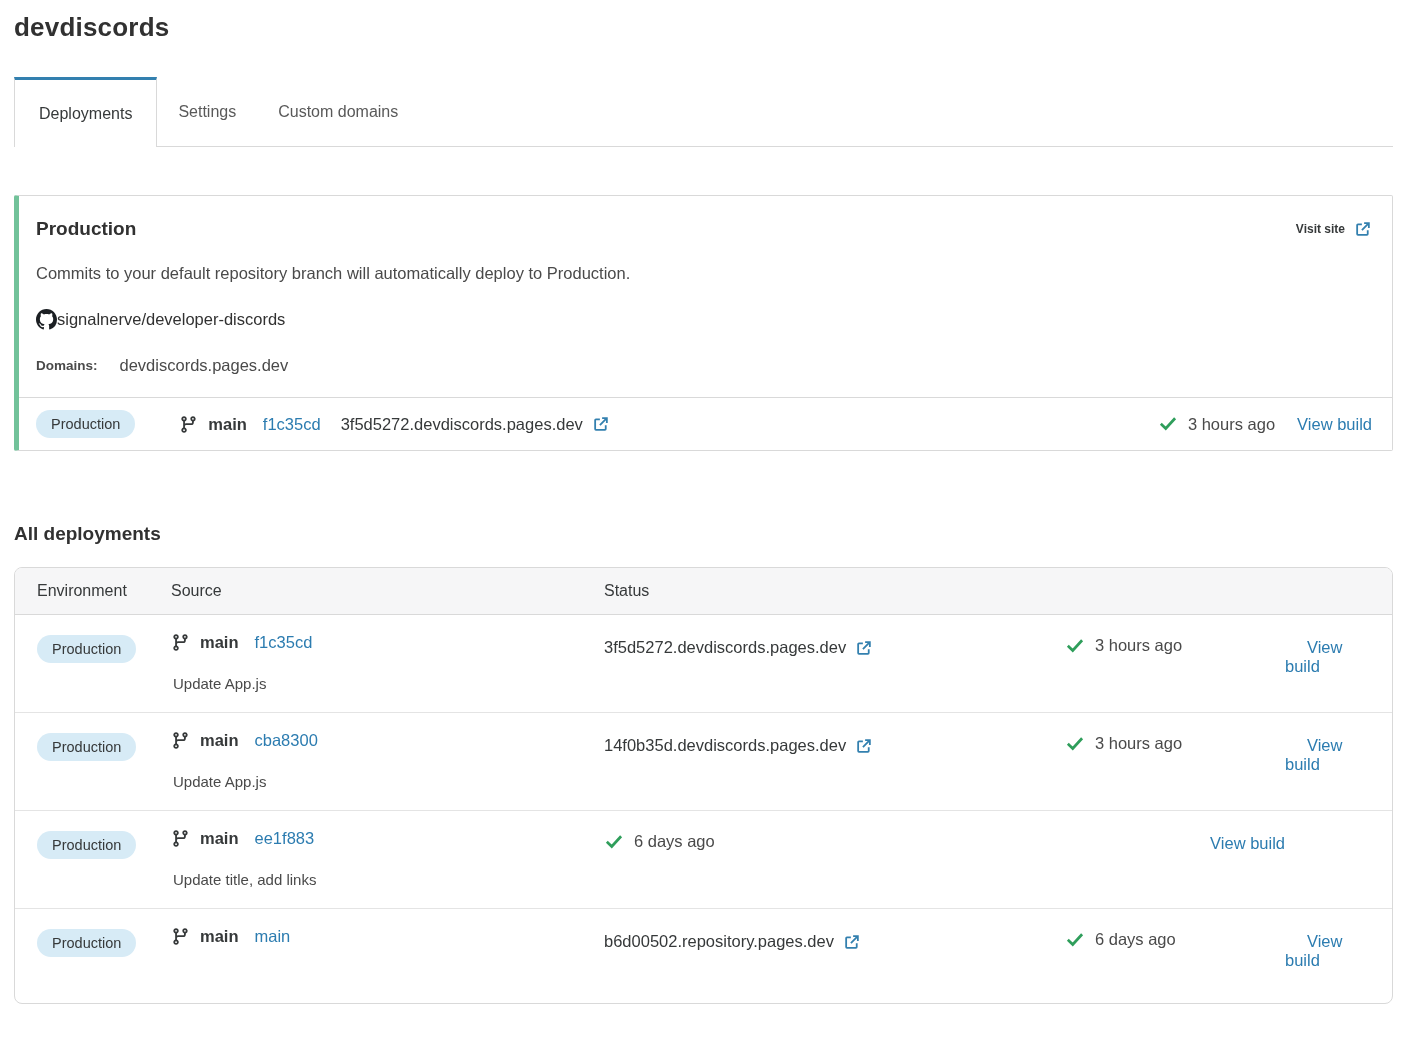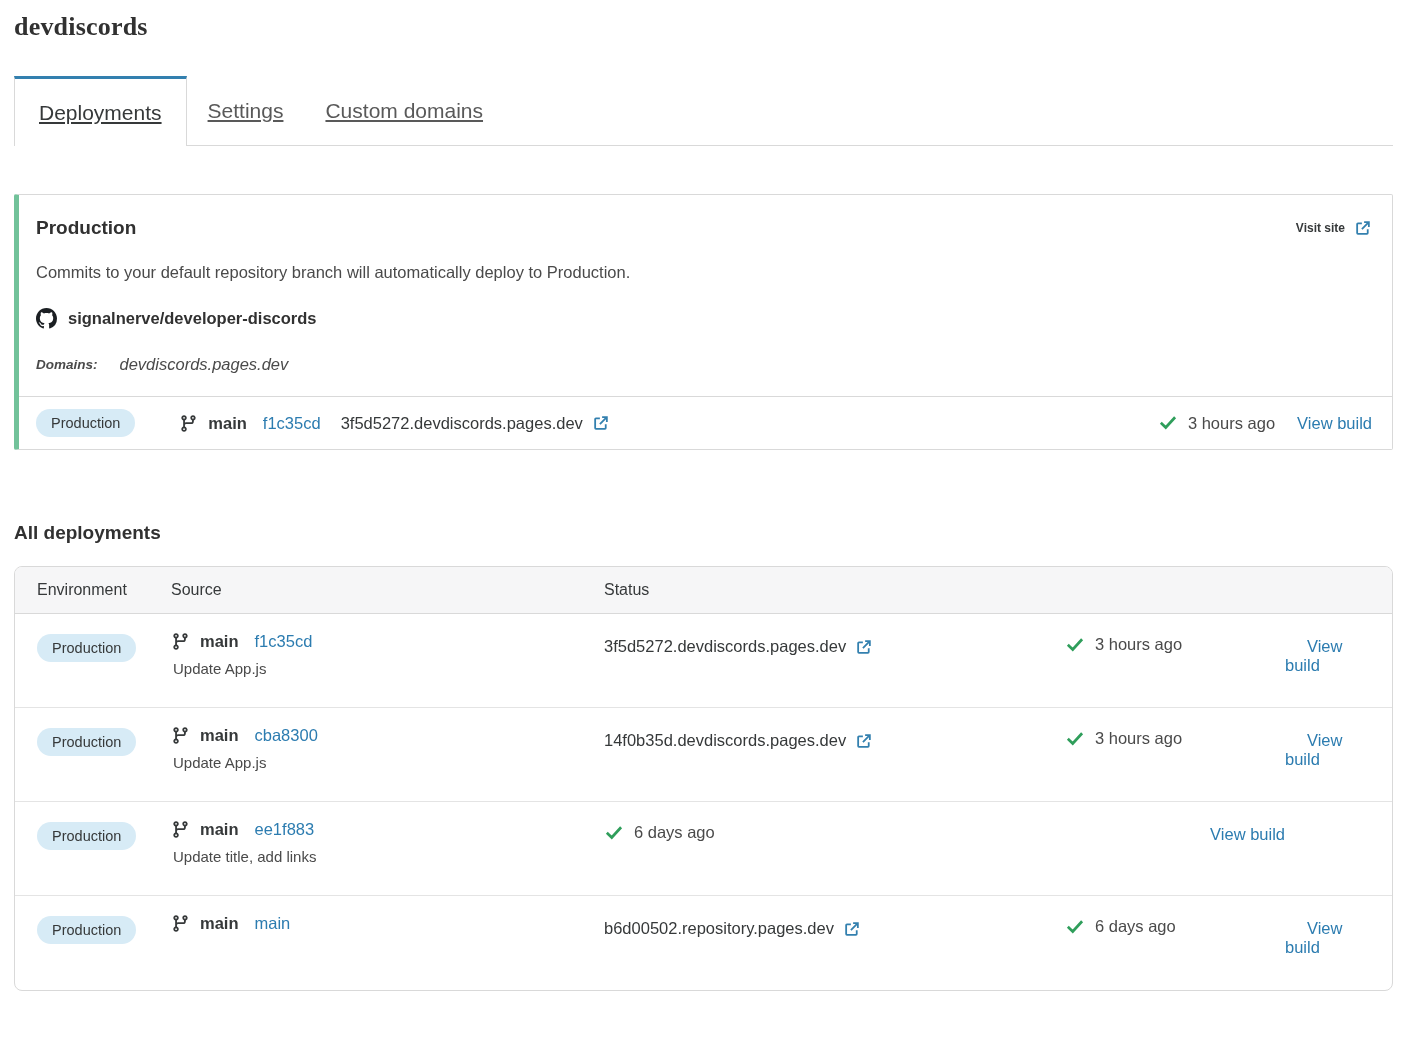--- a/index.html
+++ b/index.html
@@ -15,45 +15,45 @@
     --header-bg:#f6f6f7;
   }
   *{box-sizing:border-box;}
   html,body{margin:0;padding:0;background:#fff;}
   body{
     width:1413px;height:1037px;overflow:hidden;
     font-family:"Liberation Sans","DejaVu Sans",sans-serif;
     color:var(--text-dark);
     padding:12px 20px 0 14px;
   }
-  .page-title{font-size:26px;font-weight:700;margin:0;color:var(--text-dark);letter-spacing:.2px;font-family:Liberation Serif, serif;}
+  .page-title{font-size:26px;font-weight:700;margin:0;color:var(--text-dark);letter-spacing:.2px;}
 
   
   .tab-bar{display:flex;align-items:stretch;margin-top:34px;border-bottom:1px solid var(--border-gray);height:70px;}
-  .tab{display:flex;align-items:center;font-size:21px;color:#595959;padding:0 21px;cursor:pointer;background:transparent;border:none;text-decoration:underline;}
+  .tab{display:flex;align-items:center;font-size:16px;color:#595959;padding:0 21px;cursor:pointer;background:transparent;border:none;}
   .tab.active{
     color:#36393a;background:#fff;
     border-top:3px solid var(--accent-blue);
     border-left:1px solid var(--border-gray);
     border-right:1px solid var(--border-gray);
     margin-bottom:-1px;padding:0 24px;
   }
 
   
   .card{
     margin-top:48px;border:1px solid var(--border-gray);
     border-left:5px solid var(--card-accent-green);border-radius:2px;
   }
   .card-body{padding:22px 20px 0 17px;}
   .card-head-row{display:flex;align-items:center;justify-content:space-between;}
   .card-title{font-size:19px;font-weight:700;margin:0;color:var(--text-dark);}
   .visit-site{display:inline-flex;align-items:center;gap:9px;font-size:12px;font-weight:700;color:#36393a;text-decoration:none;cursor:pointer;}
   .card-desc{margin:24px 0 0 0;font-size:16.5px;color:var(--text-body);}
-  .repo-row{display:flex;align-items:center;gap:11px;margin-top:26px;font-size:16.5px;font-weight:700;color:var(--text-dark);cursor:pointer;}
-  .domains-row{display:flex;align-items:center;margin-top:26px;font-style:italic;}
+  .repo-row{display:flex;align-items:center;gap:0;margin-top:26px;font-size:16.5px;font-weight:400;color:var(--text-dark);cursor:pointer;}
+  .domains-row{display:flex;align-items:center;margin-top:26px;}
   .domains-label{font-size:13.5px;font-weight:700;color:var(--text-body);}
   .domains-value{font-size:16.5px;color:var(--text-body);margin-left:22px;}
   .card-footer{margin-top:22px;border-top:1px solid var(--border-gray);padding:12px 20px 12px 17px;display:flex;align-items:center;}
 
   .env-pill{
     display:inline-block;background:var(--badge-bg);color:#36393a;
     font-size:14.5px;padding:6px 15px;border-radius:16px;white-space:nowrap;
   }
   .src-line{display:flex;align-items:center;}
   .branch-icon-svg{flex:0 0 auto;}
@@ -74,21 +74,21 @@
     grid-template-columns:134px 433px 461px 220px 1fr;
     padding-left:22px;padding-right:22px;
   }
   .t-head{
     background:var(--header-bg);border-bottom:1px solid var(--border-gray);
     padding-top:14px;padding-bottom:14px;font-size:16px;color:#36393a;align-items:center;
   }
   .t-row{padding-top:18px;padding-bottom:20px;border-bottom:1px solid var(--row-border);align-items:start;min-height:94px;}
   .t-row:last-child{border-bottom:none;}
   .cell-env{padding-top:2px;}
-  .commit-msg{font-size:15px;color:var(--text-body);margin-top:9px;margin-left:2px;min-height:0;}
+  .commit-msg{font-size:15px;color:var(--text-body);margin-top:23px;margin-left:2px;min-height:0;}
   .commit-msg:empty{display:none;}
   .cell-deploy{padding-top:5px;}
   .cell-status{display:flex;align-items:center;padding-top:3px;}
   .cell-view{justify-self:end;padding-top:5px;}
 </style>
 </head>
 <body>
 
 <svg width="0" height="0" style="position:absolute" aria-hidden="true">
   <defs>

